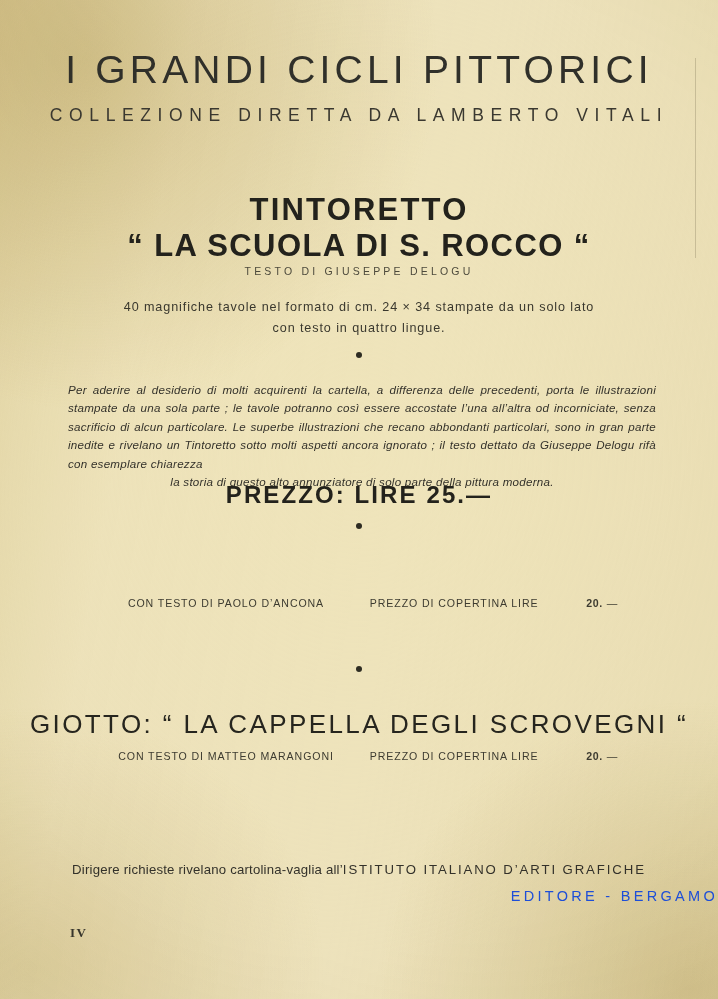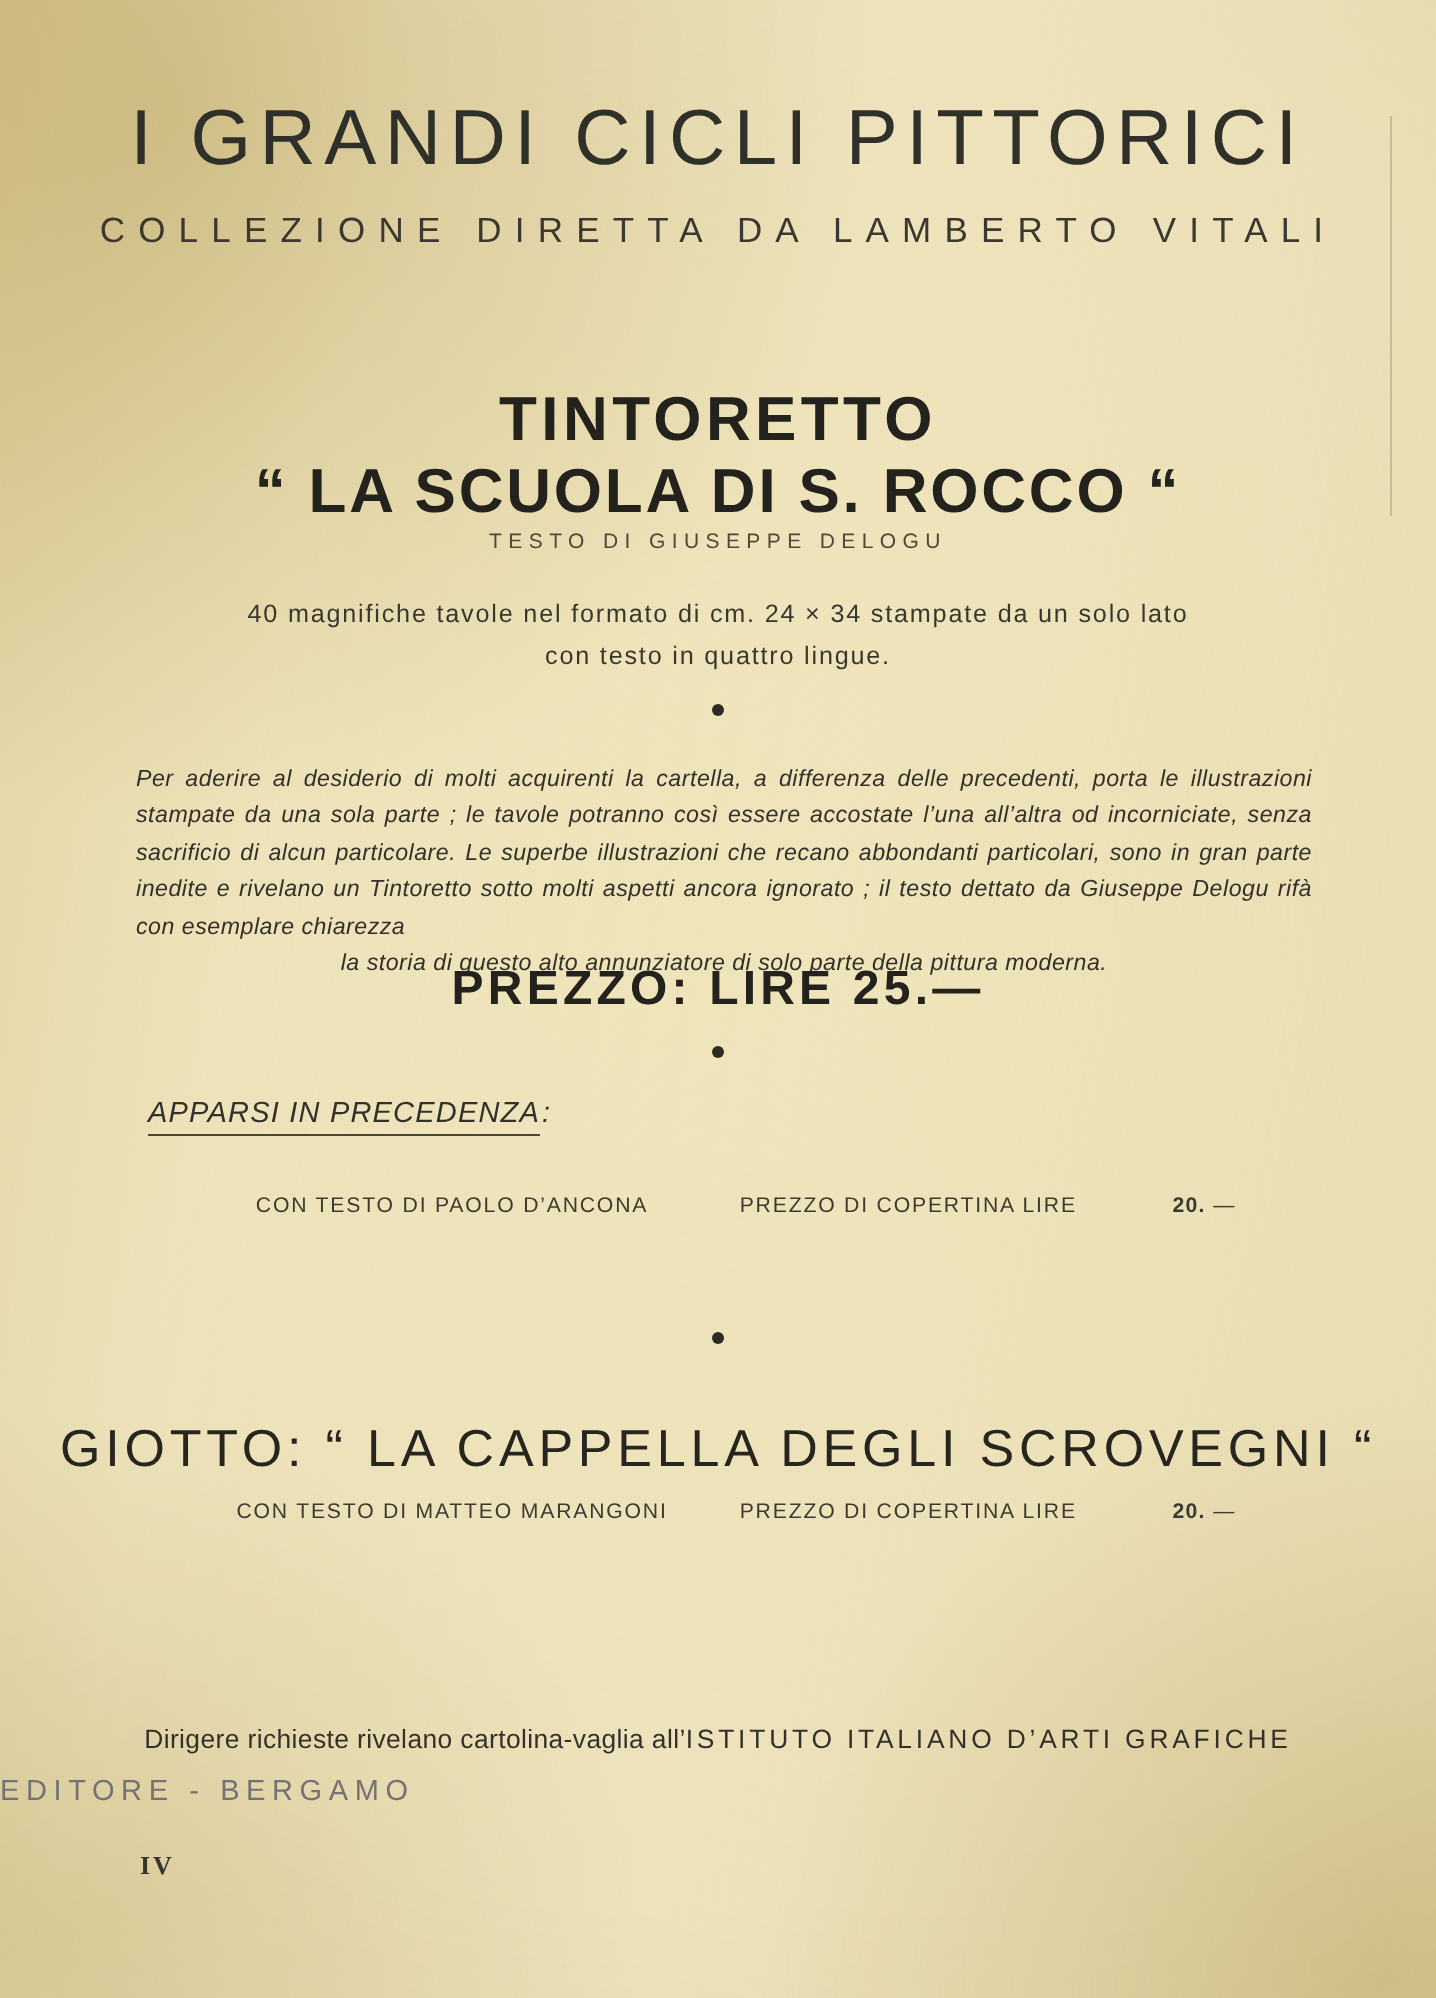--- a/index.html
+++ b/index.html
@@ -246,24 +246,24 @@
     color: #33312a;
     letter-spacing: 0.2px;
   }
   .footer-line1 .publisher {
     letter-spacing: 1.9px;
   }
   .footer-line2 {
     position: absolute;
     left: 0; right: 0;
     top: 888px;
-    text-align: left;
+    text-align: right;
     font-size: 14.5px;
     letter-spacing: 3.3px;
-    color: #737373;
+    color: #1d4ed8;
   }
 
   .page-number {
     position: absolute;
     left: 70px;
     top: 925px;
     font-family: "Liberation Serif", serif;
     font-size: 13px;
     font-weight: 700;
     letter-spacing: 1.4px;
@@ -301,23 +301,20 @@
       <span>una sola parte ; le tavole potranno così essere accostate l’una all’altra od incorniciate, senza sacrificio di alcun</span>
       <span>particolare. Le superbe illustrazioni che recano abbondanti particolari, sono in gran parte inedite e rivelano un</span>
       <span>Tintoretto sotto molti aspetti ancora ignorato ; il testo dettato da Giuseppe Delogu rifà con esemplare chiarezza</span>
       <span class="last-line">la storia di questo alto annunziatore di solo parte della pittura moderna.</span>
     </div>
 
     <div class="price-main">PREZZO: LIRE 25.—</div>
 
     <div class="bullet bullet-2"></div>
 
-    <div class="previous-label">
-      <span class="u">APPARSI IN PRECEDENZA</span><span class="colon">:</span>
-    </div>
 
     <div class="prev-entry entry-1">
       <div class="prev-meta">
         <span class="meta-author">CON TESTO DI PAOLO D’ANCONA</span>
         <span class="meta-price"><span>PREZZO DI COPERTINA LIRE</span> <span class="amount">20.</span> <span>—</span></span>
       </div>
     </div>
 
     <div class="bullet bullet-3"></div>
 

